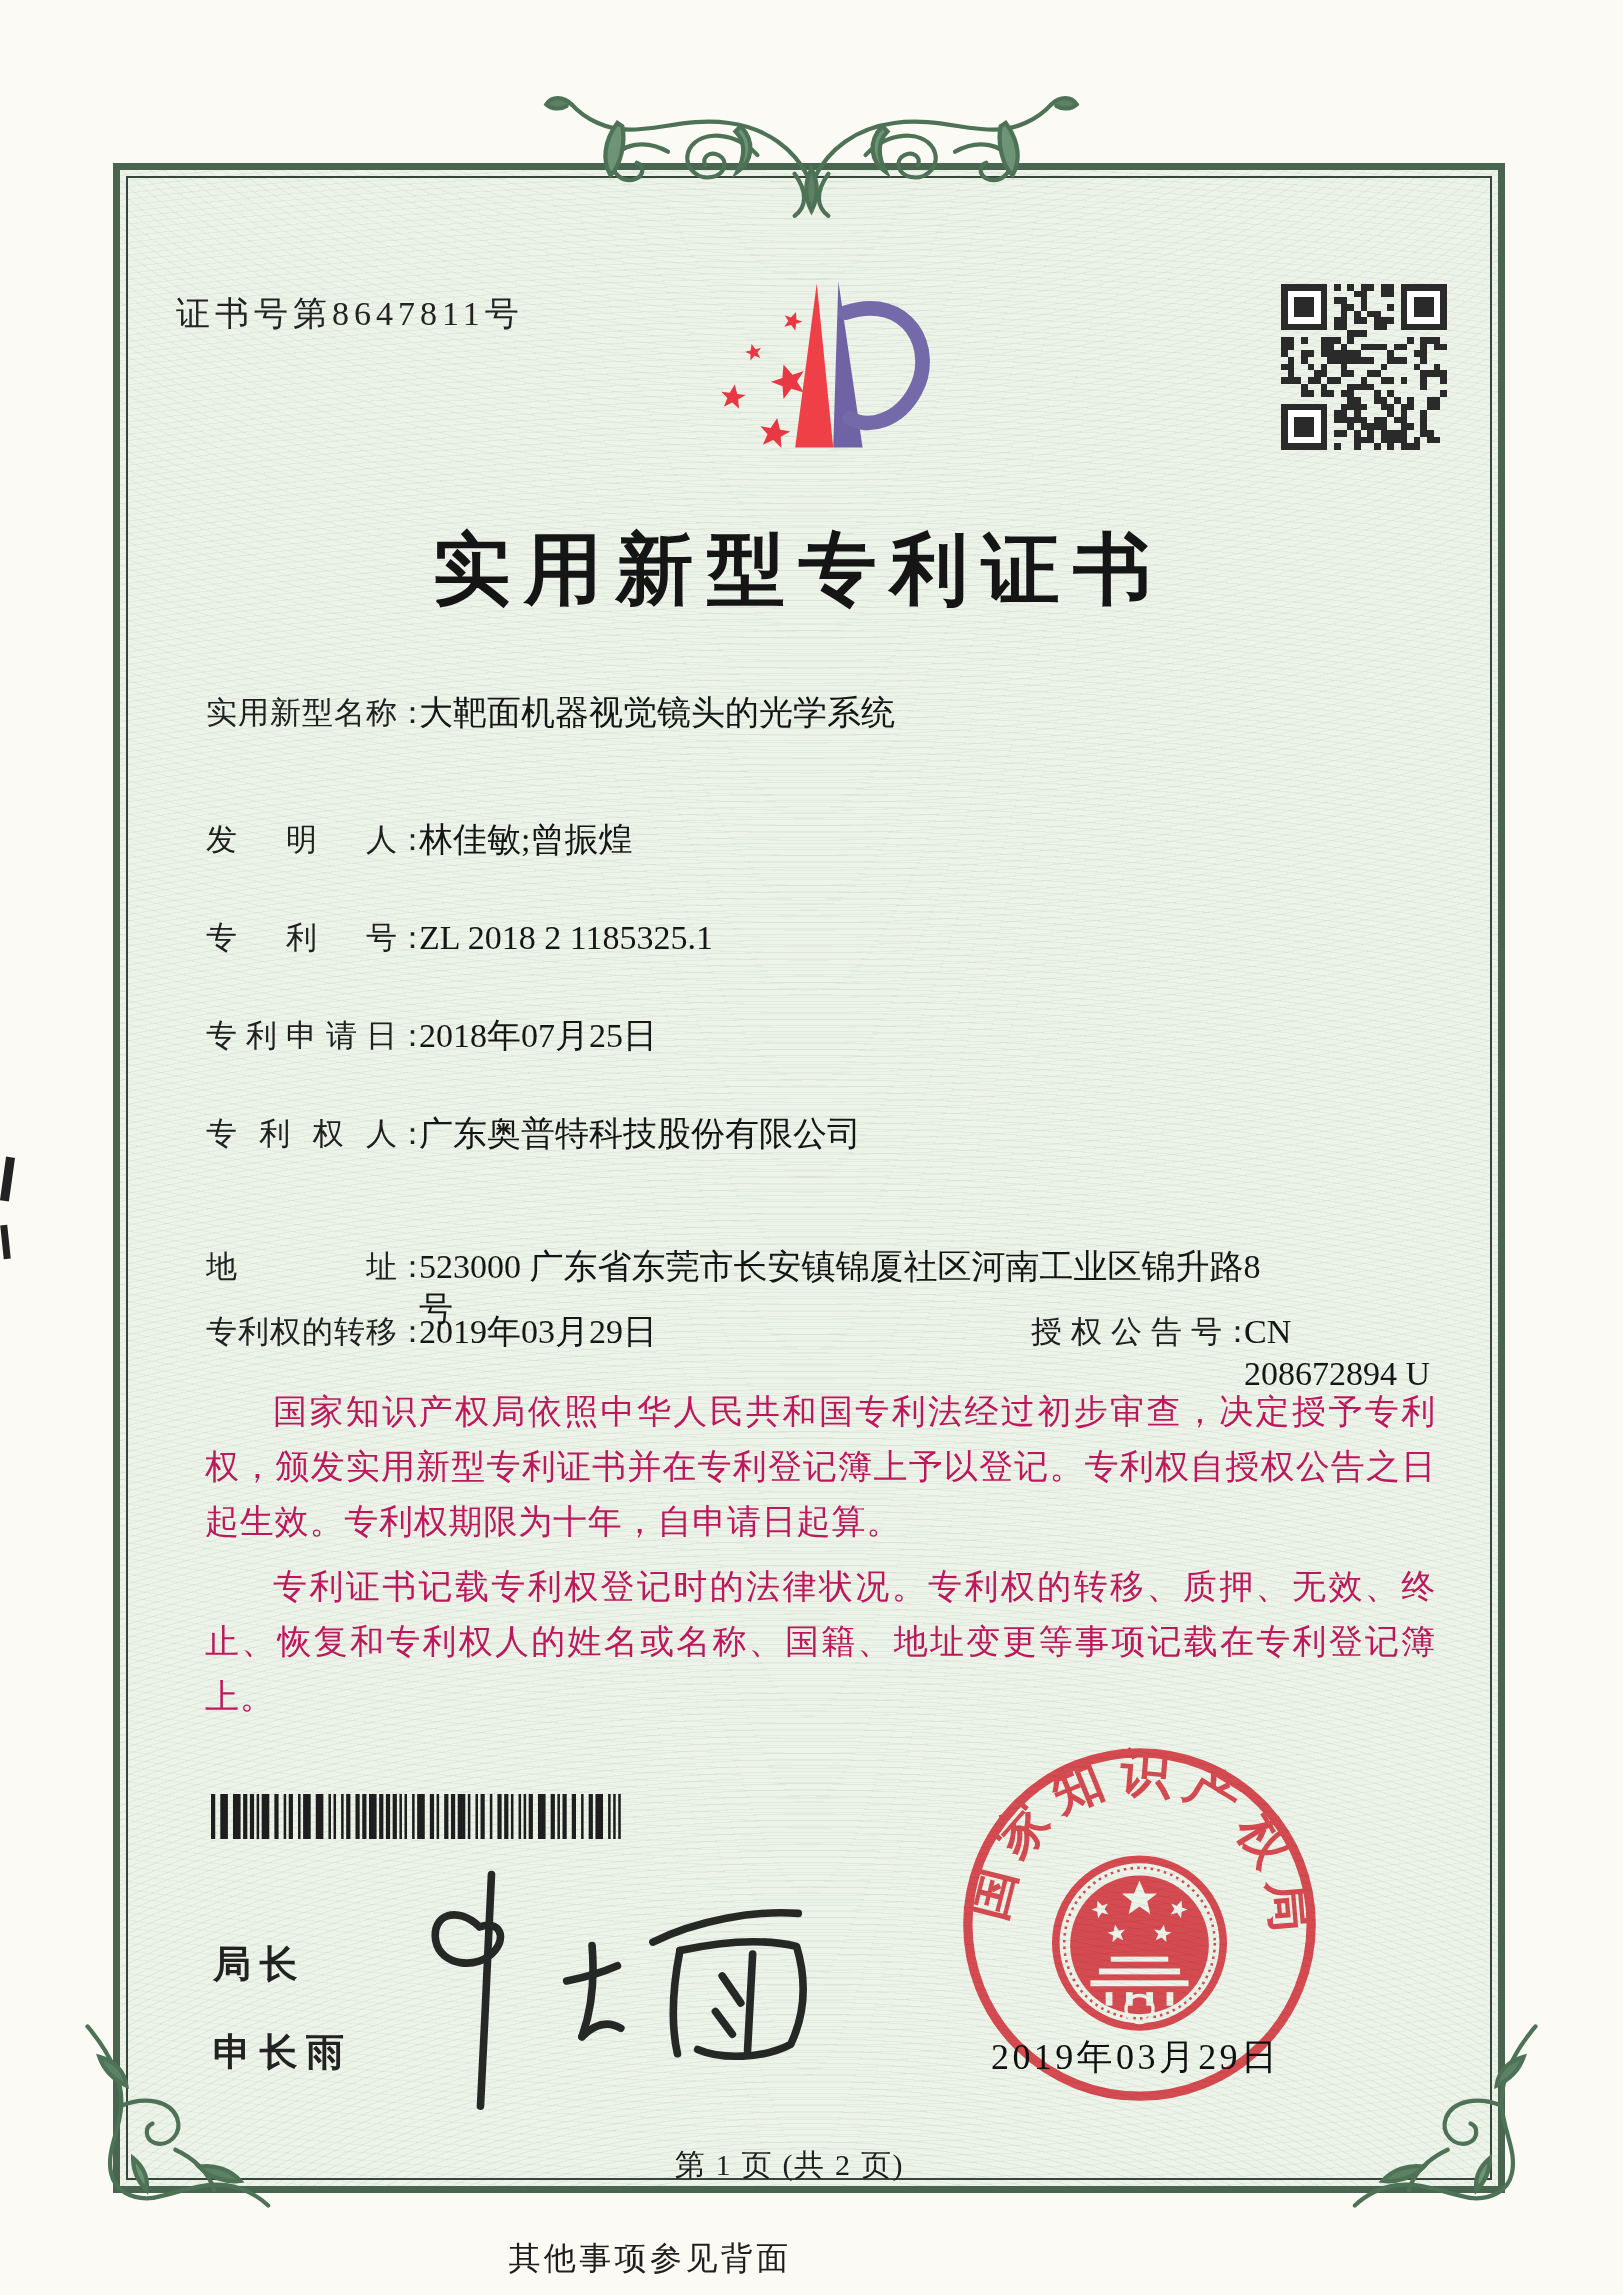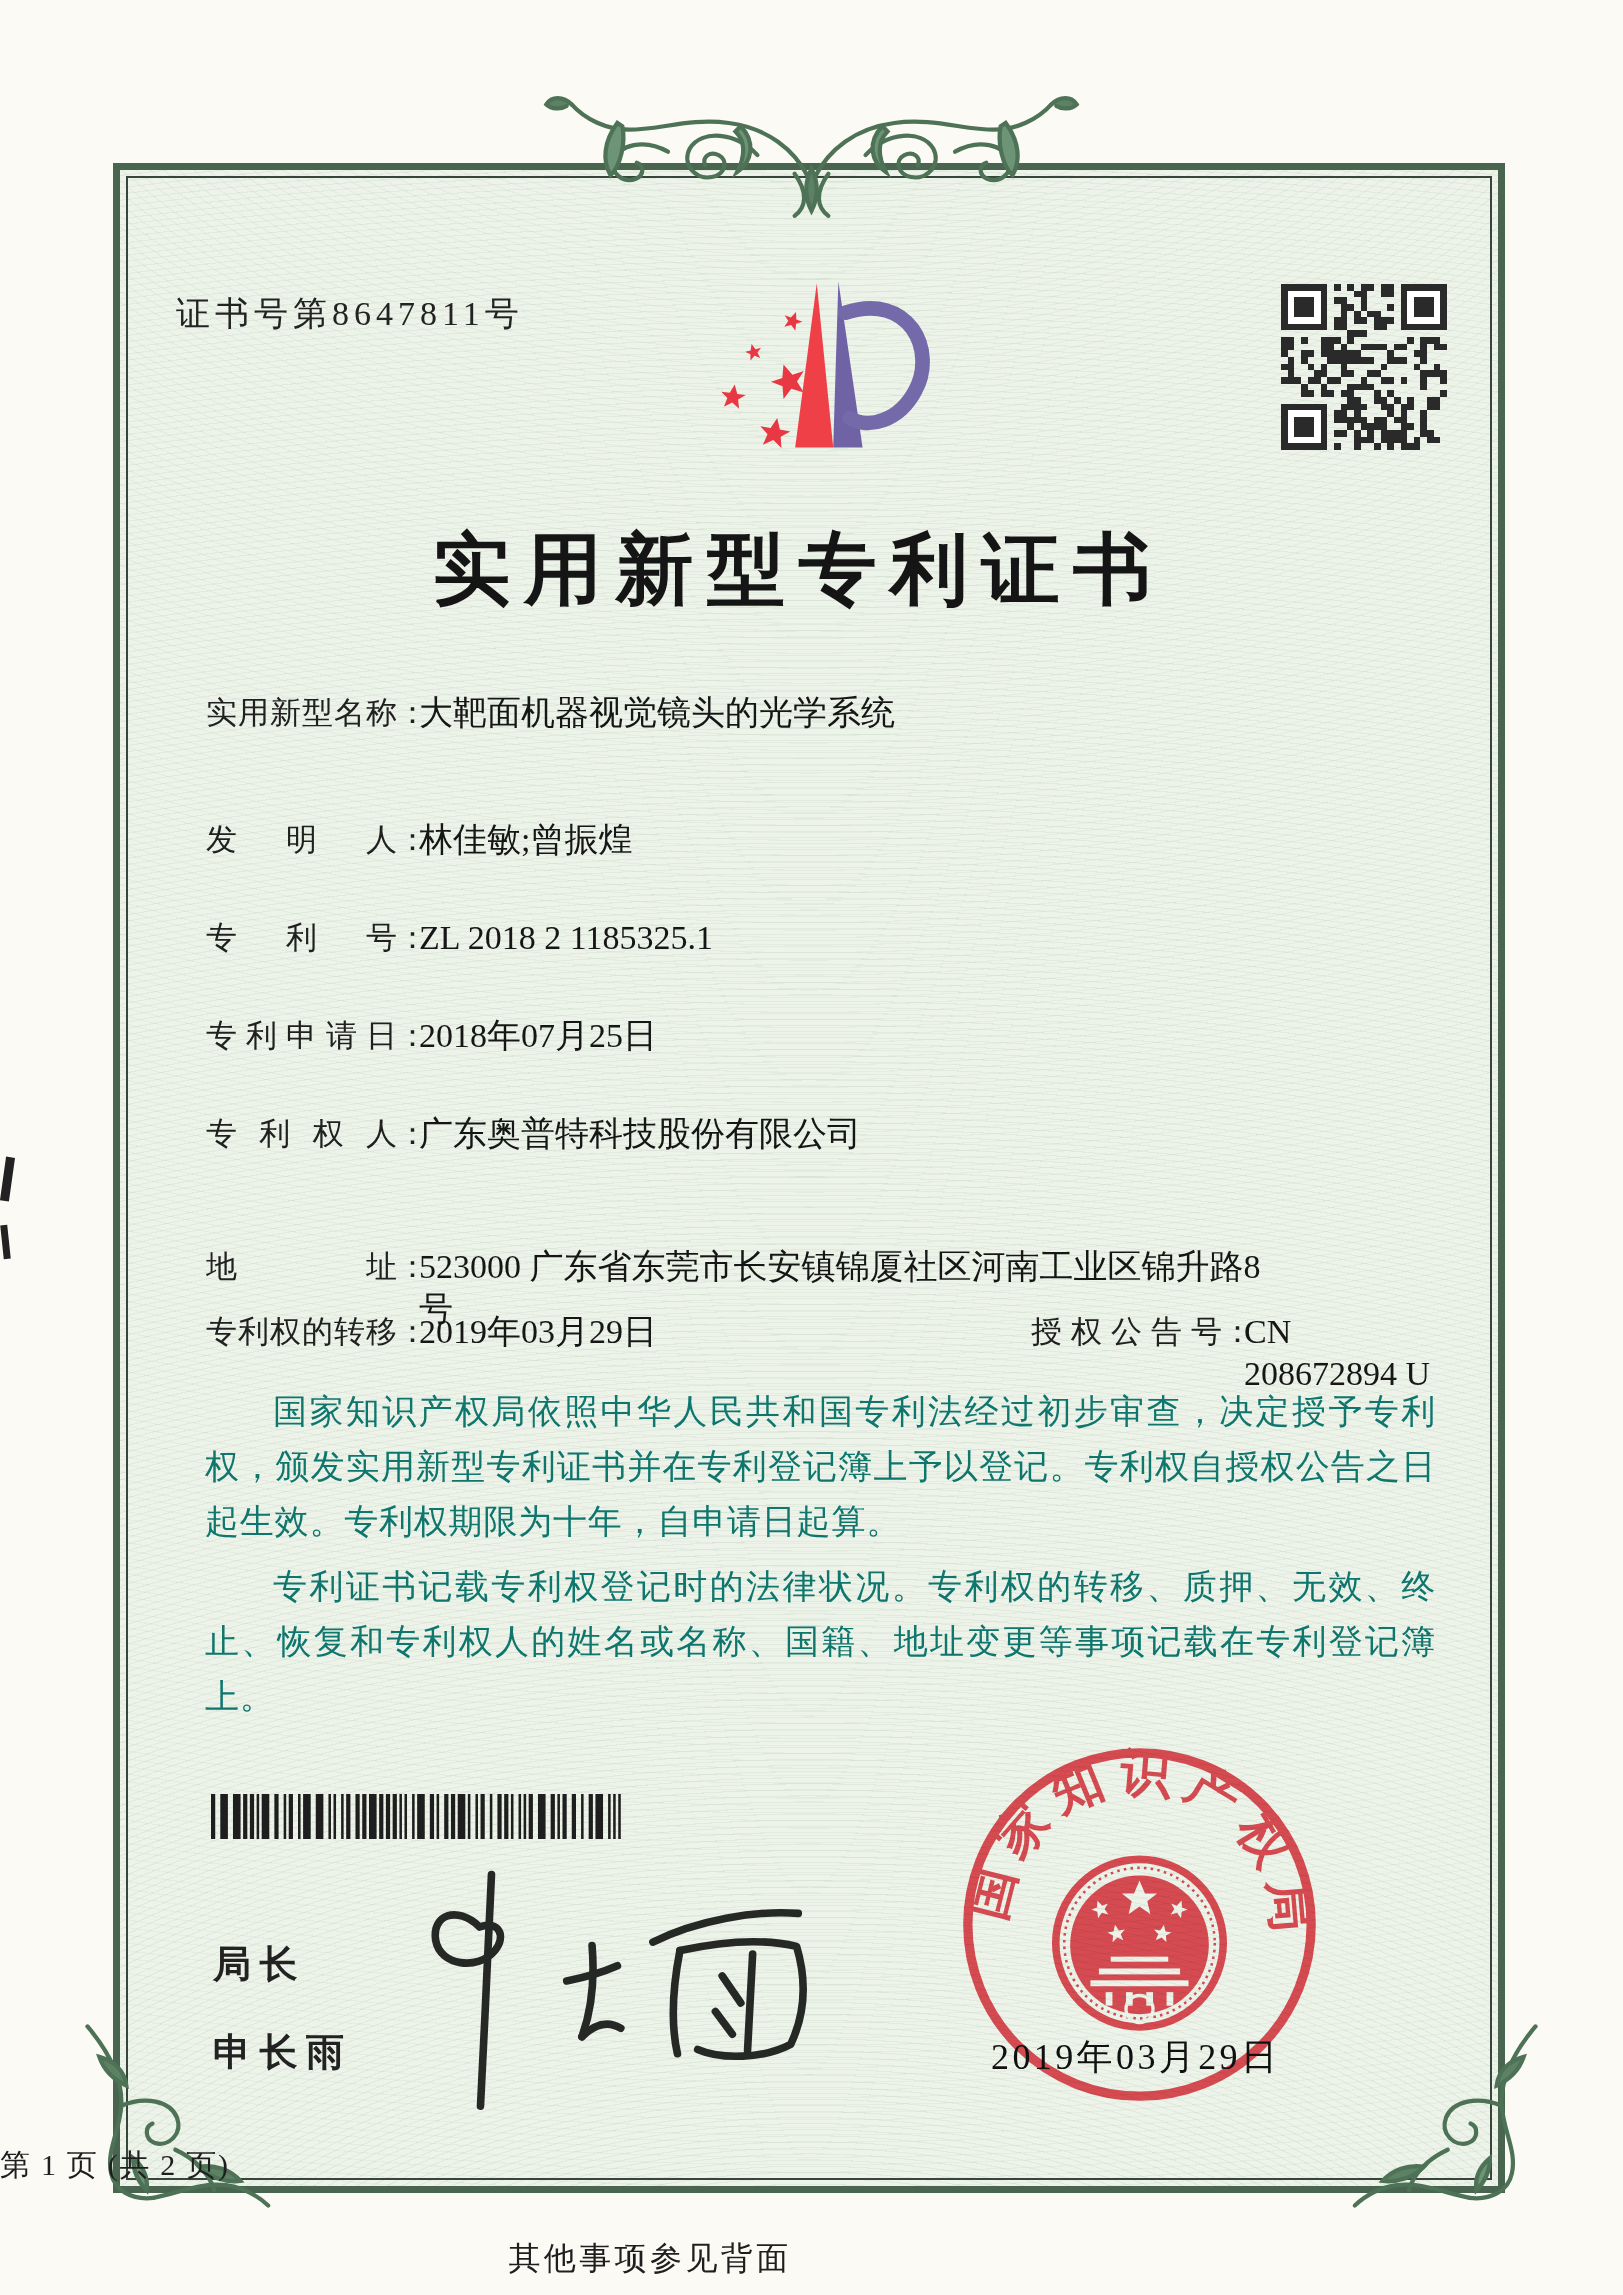--- a/index.html
+++ b/index.html
@@ -31,30 +31,30 @@
   
   .frow{position:absolute;left:206px;display:flex;align-items:flex-start;line-height:42px;}
   .f-label{width:191px;font-size:31px;text-align:justify;text-align-last:justify;flex:none;color:#202020;}
   .f-colon{width:22px;font-size:31px;flex:none;color:#202020;}
   .f-value{font-size:34px;color:#161616;}
   .frow.addr .f-value{width:858px;}
   .grant2{position:absolute;left:825px;top:0;display:flex;line-height:42px;}
   
   .para{
     position:absolute;left:205px;width:1231px;font-size:34px;line-height:55px;
-    text-align:justify;text-indent:2em;color:#0f766e;letter-spacing:0.8px;
+    text-align:justify;text-indent:2em;color:#be185d;letter-spacing:0.8px;
   }
   
   .barcode{position:absolute;left:211px;top:1794px;width:414px;height:45px;}
   .signer-title{position:absolute;left:213px;top:1939px;font-size:38px;letter-spacing:8.5px;font-weight:600;color:#222;}
   .signer-name{position:absolute;left:213px;top:2027px;font-size:38px;letter-spacing:8.5px;font-weight:600;color:#222;}
   .signature{position:absolute;left:399px;top:1861px;width:474px;height:262px;}
   .seal{position:absolute;left:945px;top:1730px;width:389px;height:389px;mix-blend-mode:multiply;opacity:.93;}
   .seal-date{position:absolute;left:991px;top:2033px;font-size:36px;letter-spacing:3.4px;color:#101010;}
-  .page-info{position:absolute;left:0;top:2145px;width:1563px;text-align:left;font-size:30px;letter-spacing:1.7px;color:#1e1e1e;}
+  .page-info{position:absolute;left:8px;top:2145px;width:1563px;text-align:center;font-size:30px;letter-spacing:1.7px;color:#1e1e1e;}
   .back-note{position:absolute;left:0;top:2237px;width:1300px;text-align:center;font-size:32px;letter-spacing:3.4px;color:#1e1e1e;}
   .artifact{position:absolute;background:#222;}
 </style>
 </head>
 <body>
 
 <div class="frame">
   <div class="frame-inner"></div>
 </div>
 

